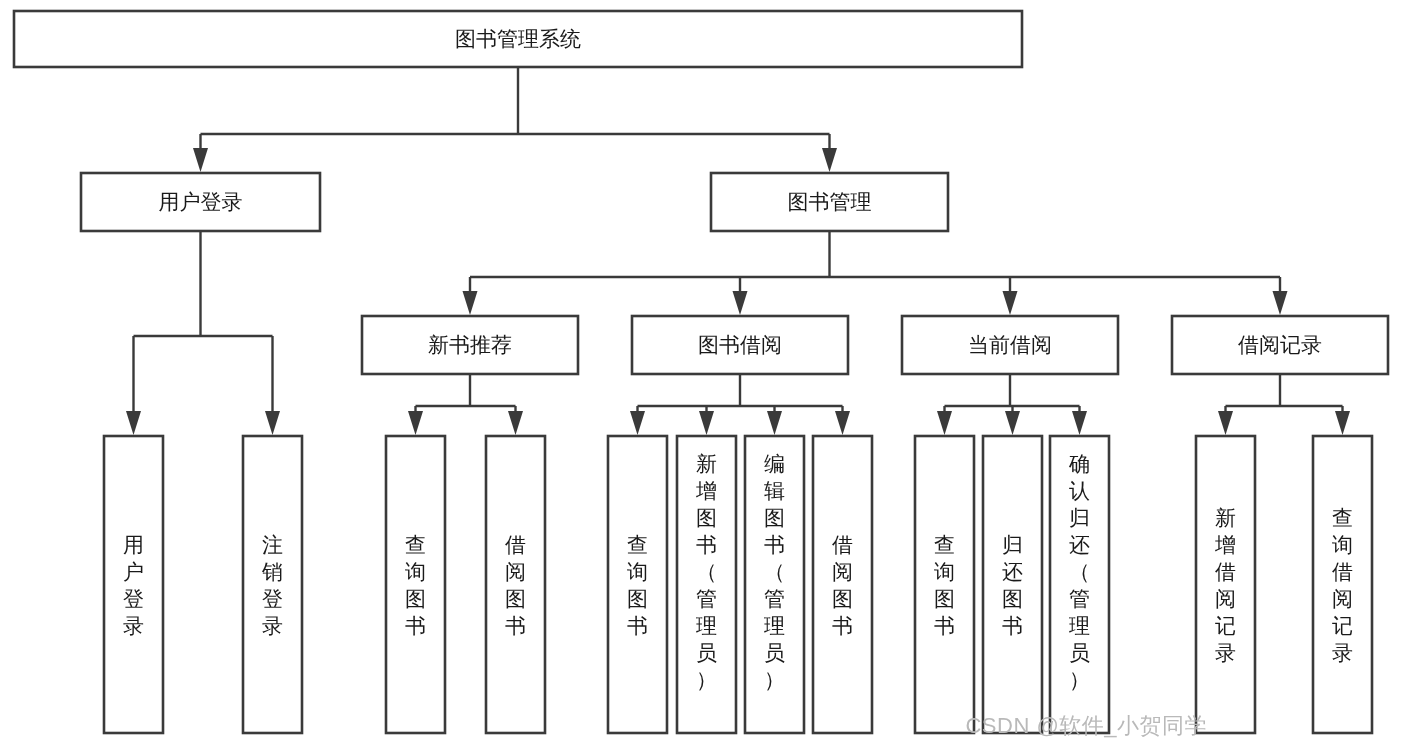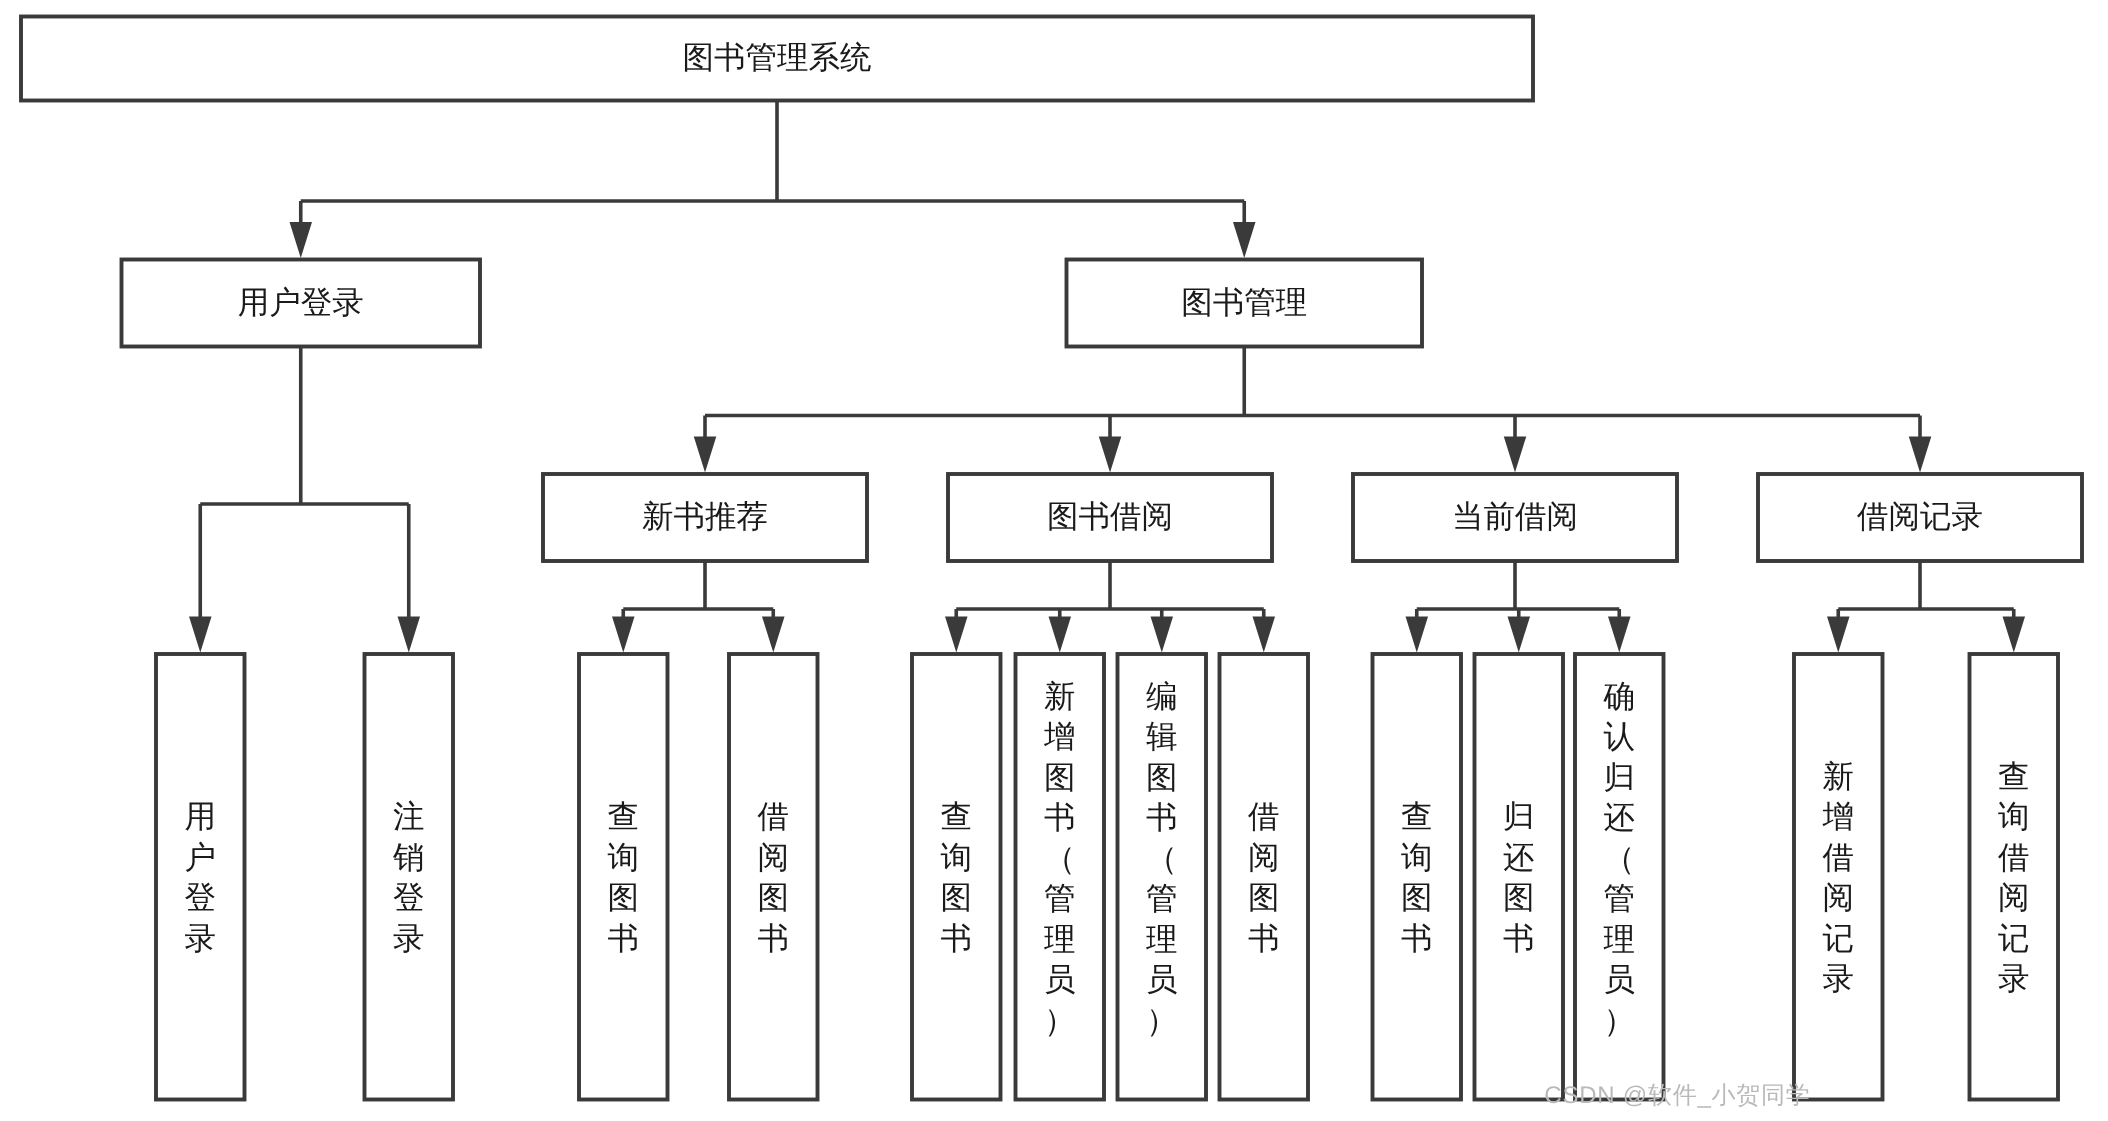--- a/index.html
+++ b/index.html
@@ -55,21 +55,21 @@
     font-size: 21px;
     fill: #1a1a1a;
     text-anchor: middle;
     white-space: pre;
   }
   .watermark-text {
     position: absolute;
     right: 8px;
     bottom: 6px;
     font-family: "Liberation Sans", "DejaVu Sans", sans-serif;
-    font-size: 16px;
+    font-size: 22px;
     color: #b9b9b9;
     letter-spacing: 0.5px;
     user-select: none;
     pointer-events: none;
   }
 </style>
 </head>
 <body>
 
 <div id="diagram-root">

